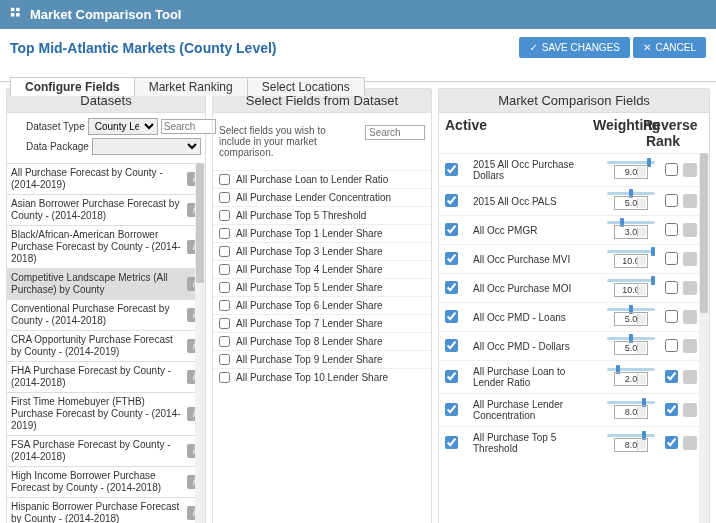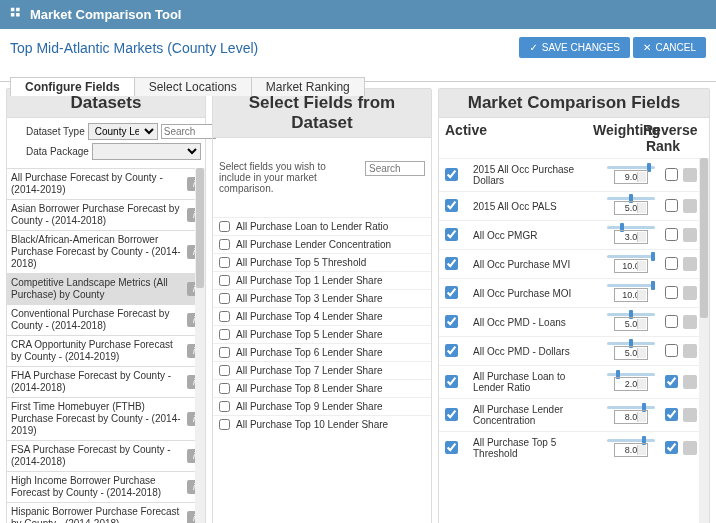--- a/index.html
+++ b/index.html
@@ -1,48 +1,48 @@
 <!DOCTYPE html>
 <html><head>
 <meta charset="utf-8">
 <style>
 * { box-sizing: border-box; margin: 0; padding: 0; font-family: Arial, sans-serif; }
 body { background: #fff; font-size: 11px; color: #333; width: 716px; }
 .header-bar { background: #5a8fb5; color: #fff; padding: 6px 10px; font-size: 13px; font-weight: bold; display: flex; align-items: center; gap: 6px; }
 .header-bar svg { width: 14px; height: 14px; }
 .title-row { display: flex; justify-content: space-between; align-items: center; padding: 8px 10px 4px; }
-.page-title { color: #2a6aa8; font-weight: normal; font-size: 14px; }
+.page-title { color: #2a6aa8; font-weight: bold; font-size: 14px; }
 .btn { border: none; padding: 5px 10px; font-size: 10px; border-radius: 2px; cursor: pointer; display: inline-flex; align-items: center; gap: 4px; }
 .btn-primary { background: #4a8fd0; color: #fff; }
 .btn-cancel { background: #4a8fd0; color: #fff; }
 .tabs { display: flex; border-bottom: 1px solid #ccc; padding: 0 10px; gap: 0; }
 .tab { padding: 2px 14px; border: 1px solid #ccc; border-bottom: none; background: #f5f5f5; font-size: 12px; cursor: pointer; position: relative; top: 15px; }
 .tab.active { background: #fff; font-weight: bold; }
 .tab:not(.active) { border-left: none; }
 .tab:first-child { border-left: 1px solid #ccc; }
 .main { display: flex; gap: 6px; padding: 6px; }
 .col { border: 1px solid #ddd; border-radius: 2px; display: flex; flex-direction: column; }
 .col1 { width: 200px; }
 .col2 { width: 220px; }
 .col3 { flex: 1; }
-.col-header { background: #e8e8e8; text-align: center; padding: 4px; font-size: 17px; font-weight: bold; border-bottom: 1px solid #ddd; }
+.col-header { background: #e8e8e8; text-align: center; padding: 4px; font-size: 13px; font-weight: normal; border-bottom: 1px solid #ddd; }
 .col-body { flex: 1; overflow-y: auto; position: relative; }
 .col1 .col-body, .col2 .col-body, .col3 .col-body { height: 395px; }
 .filters { padding: 5px 4px; font-size: 10px; }
 .filter-row { display: flex; align-items: center; gap: 3px; margin-bottom: 3px; }
 .filter-row label { white-space: nowrap; font-size: 10px; padding-left: 15px; }
 .filter-row select, .filter-row input { font-size: 10px; padding: 1px 2px; border: 1px solid #aaa; }
 .filter-row select { width: 70px; }
 .filter-row input { width: 55px; }
 .dataset-list { }
 .dataset-item { display: flex; align-items: center; justify-content: space-between; padding: 3px 4px; border-top: 1px solid #ddd; font-size: 10px; line-height: 1.2; min-height: 26px; }
 .dataset-item.selected { background: #ddd; }
 .dataset-item .txt { flex: 1; padding-right: 4px; }
 .info-btn { background: #aaa; color: #fff; width: 14px; height: 14px; border-radius: 2px; display: flex; align-items: center; justify-content: center; font-style: italic; font-size: 9px; flex-shrink: 0; }
-.desc { padding: 23px 6px; font-size: 10px; color: #555; display: flex; gap: 20px; align-items: flex-start; }
+.desc { padding: 12px 6px; font-size: 10px; color: #555; display: flex; gap: 20px; align-items: flex-start; }
 .desc input { font-size: 10px; padding: 1px 3px; border: 1px solid #aaa; width: 60px; }
 .field-list { }
 .field-item { display: flex; align-items: center; gap: 6px; padding: 3px 6px; border-top: 1px solid #eee; font-size: 10px; }
 .field-item input[type=checkbox] { width: 11px; height: 11px; }
 .mcf-header { display: flex; padding: 4px 6px; font-size: 14px; font-weight: bold; }
 .mcf-header .c-active { width: 40px; }
 .mcf-header .c-name { flex: 1; }
 .mcf-header .c-weight { width: 50px; text-align: center; }
 .mcf-header .c-rev { width: 40px; text-align: center; }
 .mcf-item { display: flex; align-items: center; padding: 5px 6px; border-top: 1px solid #eee; font-size: 10px; gap: 0; }
@@ -82,22 +82,22 @@
     </button>
     <button class="btn btn-cancel">
       <span>✕</span>
       <span>CANCEL</span>
     </button>
   </div>
 </div>
 
 <div class="tabs">
   <div class="tab active">Configure Fields</div>
+  <div class="tab">Market Ranking</div>
   <div class="tab">Select Locations</div>
-  <div class="tab">Market Ranking</div>
 </div>
 
 <div class="main">
 
   <div class="col col1">
     <div class="col-header">Datasets</div>
     <div class="filters">
       <div class="filter-row">
         <label>Dataset Type</label>
         <select><option>County Level</option></select>

